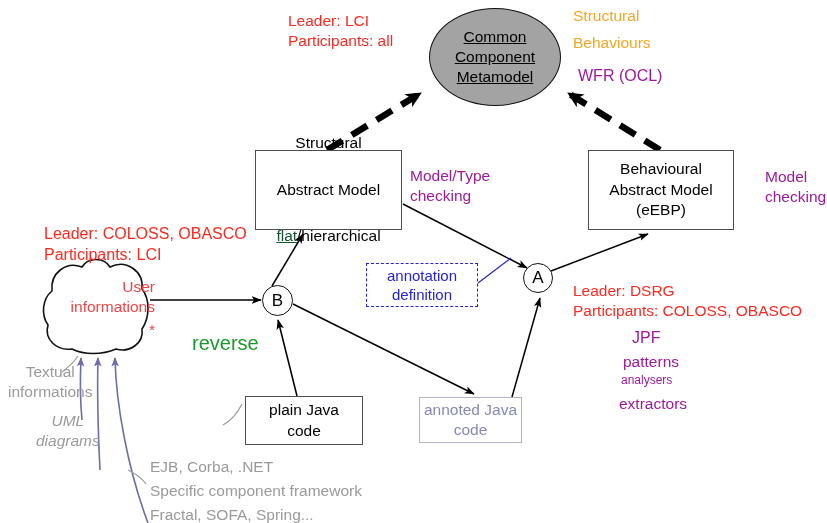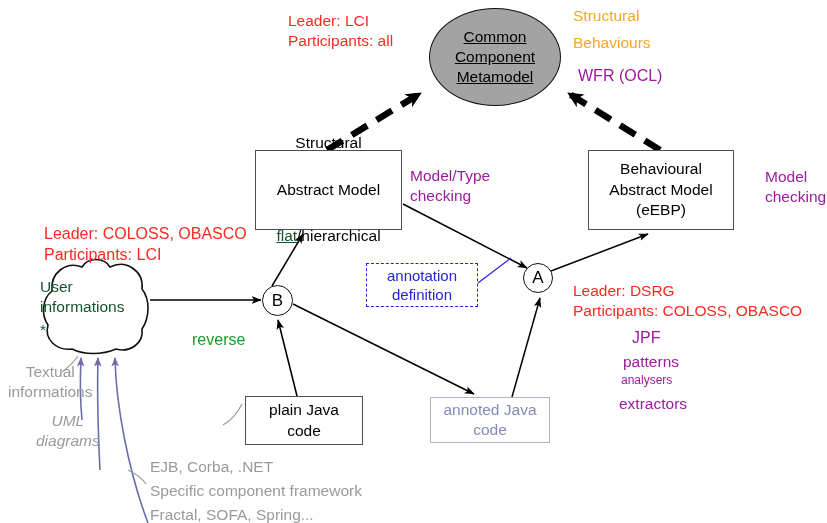--- a/index.html
+++ b/index.html
@@ -90,22 +90,22 @@
     text-align: center;
     line-height: 1.30;
     color: #2323d8;
     font-size: 15px;
   }
 
   .cloud-wrap { position: absolute; }
   .cloud-text {
     position: absolute;
     width: 100%;
-    text-align: left;
-    color: #14532d;
+    text-align: right;
+    color: #ef4444;
     line-height: 1.32;
     pointer-events: none;
   }
 </style>
 </head>
 <body>
 
 <div id="canvas">
 
   <svg id="edges" viewBox="0 0 827 523">
@@ -187,21 +187,21 @@
   </div>
 
   <div class="node-box" style="left:588px; top:150px; width:146px; height:80px; font-size:15.5px;">
     <span>Behavioural<br>Abstract Model<br>(eEBP)</span>
   </div>
 
   <div class="node-box" style="left:245px; top:396px; width:118px; height:49px; font-size:15.5px;">
     <span>plain Java<br>code</span>
   </div>
 
-  <div class="node-box soft" style="left:430px; top:397px; width:120px; height:46px; font-size:15.5px;">
+  <div class="node-box soft" style="left:419px; top:397px; width:103px; height:46px; font-size:15.5px;">
     <span>annoted Java<br>code</span>
   </div>
 
   <div class="dash-box" style="left:366px; top:263px; width:112px; height:44px;">
     <span>annotation<br>definition</span>
   </div>
 
   <div class="circ-node" style="left:262px; top:285px; width:31px; height:31px;">
     <span>B</span>
   </div>
@@ -236,21 +236,21 @@
   <div class="lbl orange" style="left:573px; top:33px; font-size:15.5px;">Behaviours</div>
 
   <div class="lbl purple" style="left:578px; top:66px; font-size:16px;">WFR (OCL)</div>
 
   <div class="lbl purple" style="left:410px; top:166px; font-size:15.5px;">Model/Type<br>checking</div>
 
   <div class="lbl purple" style="left:765px; top:167px; font-size:15.5px;">Model<br>checking</div>
 
   <div class="lbl red" style="left:44px; top:224px; font-size:16px;">Leader: COLOSS, OBASCO<br>Participants: LCI</div>
 
-  <div class="lbl green" style="left:192px; top:330px; font-size:16px;">reverse</div>
+  <div class="lbl green" style="left:192px; top:330px; font-size:20px;">reverse</div>
 
   <div class="lbl red" style="left:573px; top:281px; font-size:15.5px;">Leader: DSRG<br>Participants: COLOSS, OBASCO</div>
 
   <div class="lbl purple" style="left:632px; top:328px; font-size:16px;">JPF</div>
   <div class="lbl purple" style="left:623px; top:352px; font-size:15.5px;">patterns</div>
   <div class="lbl purple" style="left:621px; top:373px; font-size:12px;">analysers</div>
   <div class="lbl purple" style="left:619px; top:394px; font-size:15.5px;">extractors</div>
 
   <div class="lbl gray" style="left:8px; top:362px; font-size:15.5px; text-align:center;">Textual<br>informations</div>
 

